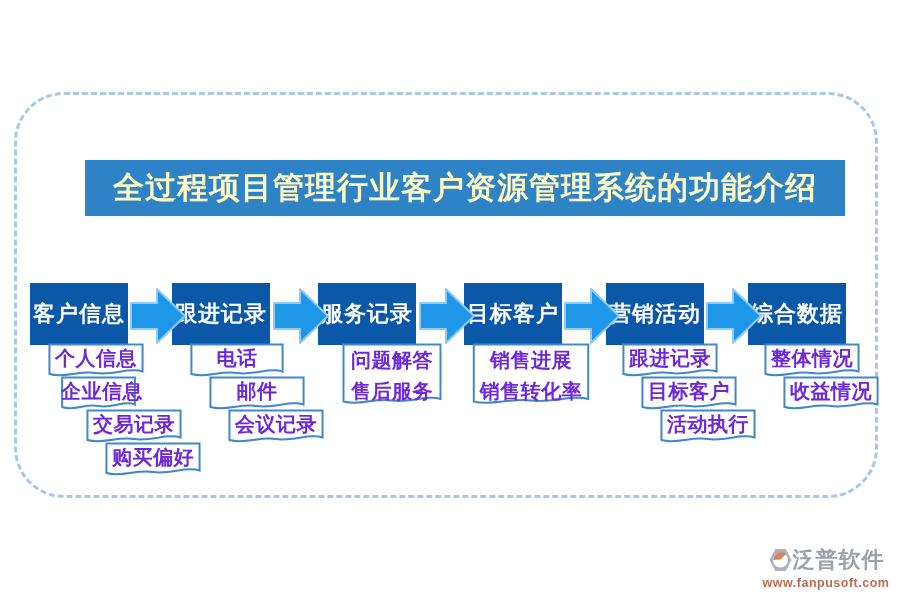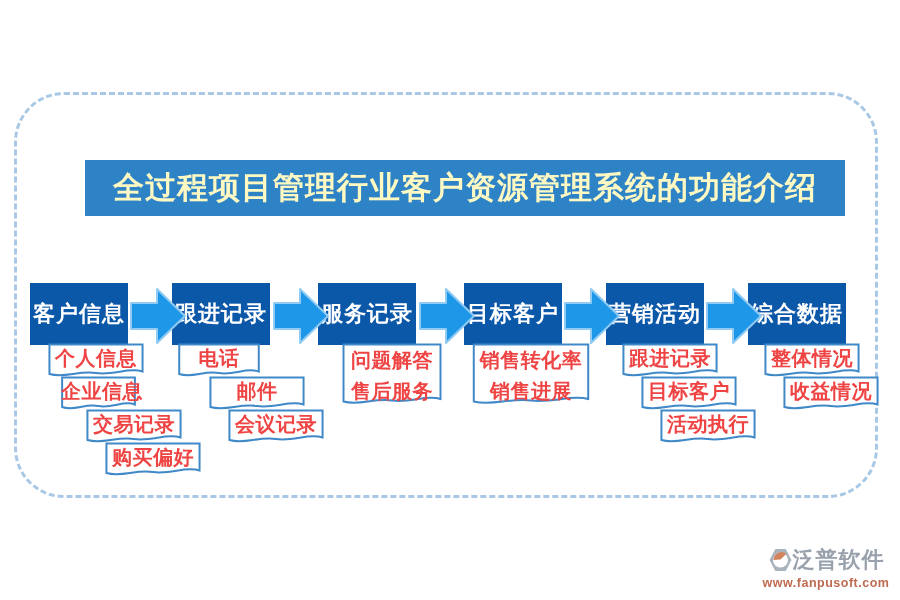--- a/index.html
+++ b/index.html
@@ -21,21 +21,21 @@
   .box{
     position:absolute;top:283px;width:98px;height:62px;background:#0B57A8;
     display:flex;align-items:center;justify-content:center;
   }
   .box span{color:#ffffff;font-size:22px;font-weight:bold;letter-spacing:1px;white-space:nowrap;font-family:Liberation Serif, serif;}
   .arrow{position:absolute;top:285px;width:56px;height:62px;}
   .tag{position:absolute;}
   .tag svg.shape{position:absolute;left:0;top:0;width:100%;height:100%;}
   .tag .txt{
     position:relative;display:block;text-align:center;
-    color:#ef4444;font-size:20px;font-weight:bold;letter-spacing:0.5px;
+    color:#6d28d9;font-size:20px;font-weight:bold;letter-spacing:0.5px;
     line-height:27px;padding-top:2px;white-space:nowrap;
   }
   .tag2 .txt{padding-top:4px;}
   .footer{
     position:absolute;left:758px;top:545px;width:136px;
     display:flex;flex-direction:column;align-items:center;
   }
   .footer .row{display:flex;align-items:center;gap:0;}
   .brand{color:#99A2AC;font-size:22px;font-weight:bold;letter-spacing:1px;white-space:nowrap;}
   .site{color:#BE6B50;font-size:12.5px;font-weight:bold;letter-spacing:0.5px;margin-top:1px;white-space:nowrap;}
@@ -104,21 +104,21 @@
       </svg>
     <span class="txt">交易记录</span>
   </div>
   <div class="tag" style="left:105px;top:442px;width:96px;height:40px">
     <svg class="shape" viewBox="0 0 100 40" preserveAspectRatio="none">
         <path d="M1.5,1.5 H98.5 V28.5 C84,24 69,32.5 50,30 C31,27.5 17,35.5 1.5,31 Z" fill="#ffffff" stroke="#4089C9" stroke-width="2" vector-effect="non-scaling-stroke"></path>
       </svg>
     <span class="txt">购买偏好</span>
   </div>
 
-  <div class="tag" style="left:178px;top:343px;width:82px;height:40px">
+  <div class="tag" style="left:190px;top:343px;width:94px;height:40px">
     <svg class="shape" viewBox="0 0 100 40" preserveAspectRatio="none">
         <path d="M1.5,1.5 H98.5 V28.5 C84,24 69,32.5 50,30 C31,27.5 17,35.5 1.5,31 Z" fill="#ffffff" stroke="#4089C9" stroke-width="2" vector-effect="non-scaling-stroke"></path>
       </svg>
     <span class="txt">电话</span>
   </div>
   <div class="tag" style="left:209px;top:376px;width:96px;height:40px">
     <svg class="shape" viewBox="0 0 100 40" preserveAspectRatio="none">
         <path d="M1.5,1.5 H98.5 V28.5 C84,24 69,32.5 50,30 C31,27.5 17,35.5 1.5,31 Z" fill="#ffffff" stroke="#4089C9" stroke-width="2" vector-effect="non-scaling-stroke"></path>
       </svg>
     <span class="txt">邮件</span>
@@ -135,22 +135,22 @@
         <path d="M1.5,1.5 H98.5 V56 C84,51.5 69,60 50,57.5 C31,55 17,63 1.5,58.5 Z" fill="#ffffff" stroke="#4089C9" stroke-width="2" vector-effect="non-scaling-stroke"></path>
       </svg>
     <span class="txt">问题解答</span>
     <span class="txt">售后服务</span>
   </div>
 
   <div class="tag tag2" style="left:472px;top:343px;width:118px;height:68px">
     <svg class="shape" viewBox="0 0 100 68" preserveAspectRatio="none">
         <path d="M1.5,1.5 H98.5 V56 C84,51.5 69,60 50,57.5 C31,55 17,63 1.5,58.5 Z" fill="#ffffff" stroke="#4089C9" stroke-width="2" vector-effect="non-scaling-stroke"></path>
       </svg>
+    <span class="txt">销售进展</span>
     <span class="txt">销售转化率</span>
-    <span class="txt">销售进展</span>
   </div>
 
   <div class="tag" style="left:622px;top:343px;width:96px;height:40px">
     <svg class="shape" viewBox="0 0 100 40" preserveAspectRatio="none">
         <path d="M1.5,1.5 H98.5 V28.5 C84,24 69,32.5 50,30 C31,27.5 17,35.5 1.5,31 Z" fill="#ffffff" stroke="#4089C9" stroke-width="2" vector-effect="non-scaling-stroke"></path>
       </svg>
     <span class="txt">跟进记录</span>
   </div>
   <div class="tag" style="left:641px;top:376px;width:96px;height:40px">
     <svg class="shape" viewBox="0 0 100 40" preserveAspectRatio="none">

